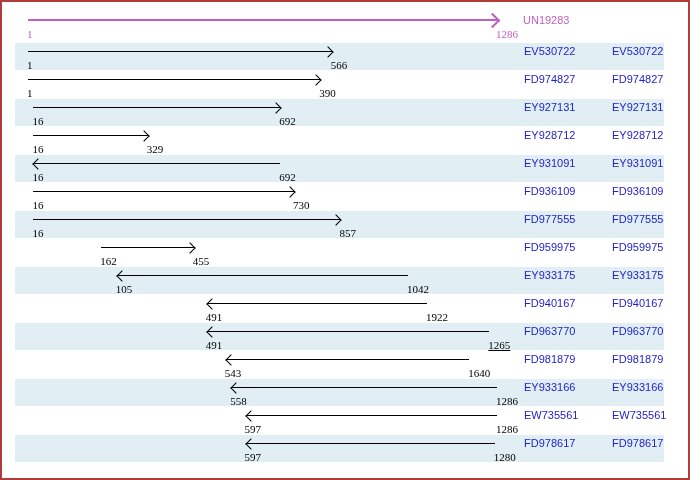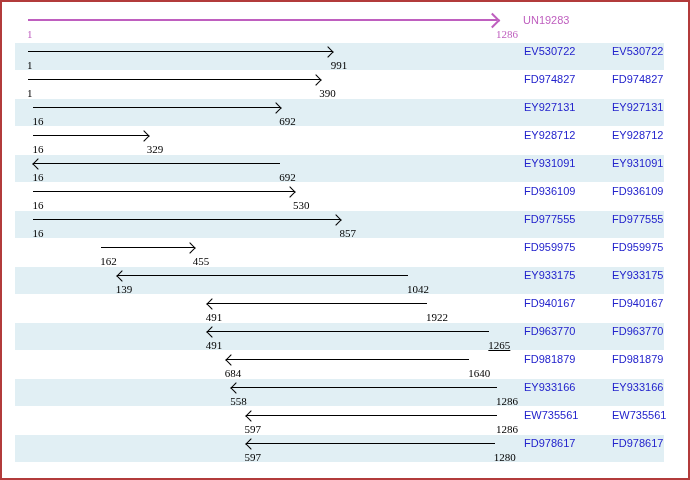--- a/index.html
+++ b/index.html
@@ -37,21 +37,21 @@
     <span class="cons-num" id="cons-start" style="left: 25px;">1</span>
     <span class="cons-num" id="cons-end" style="left: 494px;">1286</span>
     <span class="cons-id">UN19283</span>
   </div>
   <div id="rows">
       <div class="row" style="top: 41px;">
         <div class="band"></div>
         <div class="line" style="left: 26px; width: 303.664px;"></div>
         <div class="head r" style="left: 321.664px;"></div>
         <span class="num" style="left: 25px;">1</span>
-        <span class="num" style="left: 328.664px;">991</span>
+        <span class="num" style="left: 328.664px;">566</span>
         <span class="acc c1">EV530722</span>
         <span class="acc c2">EV530722</span>
       </div>
       <div class="row" style="top: 69px;">
         <div class="line" style="left: 26px; width: 292.349px;"></div>
         <div class="head r" style="left: 310.349px;"></div>
         <span class="num" style="left: 25px;">1</span>
         <span class="num" style="left: 317.349px;">390</span>
         <span class="acc c1">FD974827</span>
         <span class="acc c2">FD974827</span>
@@ -79,21 +79,21 @@
         <div class="head l" style="left: 32.4747px;"></div>
         <span class="num" style="left: 30.4747px;">16</span>
         <span class="num" style="left: 277.202px;">692</span>
         <span class="acc c1">EY931091</span>
         <span class="acc c2">EY931091</span>
       </div>
       <div class="row" style="top: 181px;">
         <div class="line" style="left: 31.4747px; width: 260.596px;"></div>
         <div class="head r" style="left: 284.071px;"></div>
         <span class="num" style="left: 30.4747px;">16</span>
-        <span class="num" style="left: 291.071px;">530</span>
+        <span class="num" style="left: 291.071px;">730</span>
         <span class="acc c1">FD936109</span>
         <span class="acc c2">FD936109</span>
       </div>
       <div class="row" style="top: 209px;">
         <div class="band"></div>
         <div class="line" style="left: 31.4747px; width: 306.949px;"></div>
         <div class="head r" style="left: 330.423px;"></div>
         <span class="num" style="left: 30.4747px;">16</span>
         <span class="num" style="left: 337.423px;">857</span>
         <span class="acc c1">FD977555</span>
@@ -104,21 +104,21 @@
         <div class="head r" style="left: 183.701px;"></div>
         <span class="num" style="left: 98.3611px;">162</span>
         <span class="num" style="left: 190.701px; text-align: right;">455</span>
         <span class="acc c1">FD959975</span>
         <span class="acc c2">FD959975</span>
       </div>
       <div class="row" style="top: 265px;">
         <div class="band"></div>
         <div class="line" style="left: 114.69px; width: 291.254px;"></div>
         <div class="head l" style="left: 115.69px;"></div>
-        <span class="num" style="left: 113.69px;">139</span>
+        <span class="num" style="left: 113.69px;">105</span>
         <span class="num" style="left: 404.945px;">1042</span>
         <span class="acc c1">EY933175</span>
         <span class="acc c2">EY933175</span>
       </div>
       <div class="row" style="top: 293px;">
         <div class="line" style="left: 204.84px; width: 220.083px;"></div>
         <div class="head l" style="left: 205.84px;"></div>
         <span class="num" style="left: 203.84px;">491</span>
         <span class="num" style="left: 423.924px;">1922</span>
         <span class="acc c1">FD940167</span>
@@ -129,21 +129,21 @@
         <div class="line" style="left: 204.84px; width: 282.495px;"></div>
         <div class="head l" style="left: 205.84px;"></div>
         <span class="num" style="left: 203.84px;">491</span>
         <span class="num" style="left: 486.335px; text-decoration: underline;">1265</span>
         <span class="acc c1">FD963770</span>
         <span class="acc c2">FD963770</span>
       </div>
       <div class="row" style="top: 349px;">
         <div class="line" style="left: 223.819px; width: 243.442px;"></div>
         <div class="head l" style="left: 224.819px;"></div>
-        <span class="num" style="left: 222.819px;">684</span>
+        <span class="num" style="left: 222.819px;">543</span>
         <span class="num" style="left: 466.261px;">1640</span>
         <span class="acc c1">FD981879</span>
         <span class="acc c2">FD981879</span>
       </div>
       <div class="row" style="top: 377px;">
         <div class="band"></div>
         <div class="line" style="left: 229.294px; width: 265.706px;"></div>
         <div class="head l" style="left: 230.294px;"></div>
         <span class="num" style="left: 228.294px;">558</span>
         <span class="num" style="left: 494px;">1286</span>

